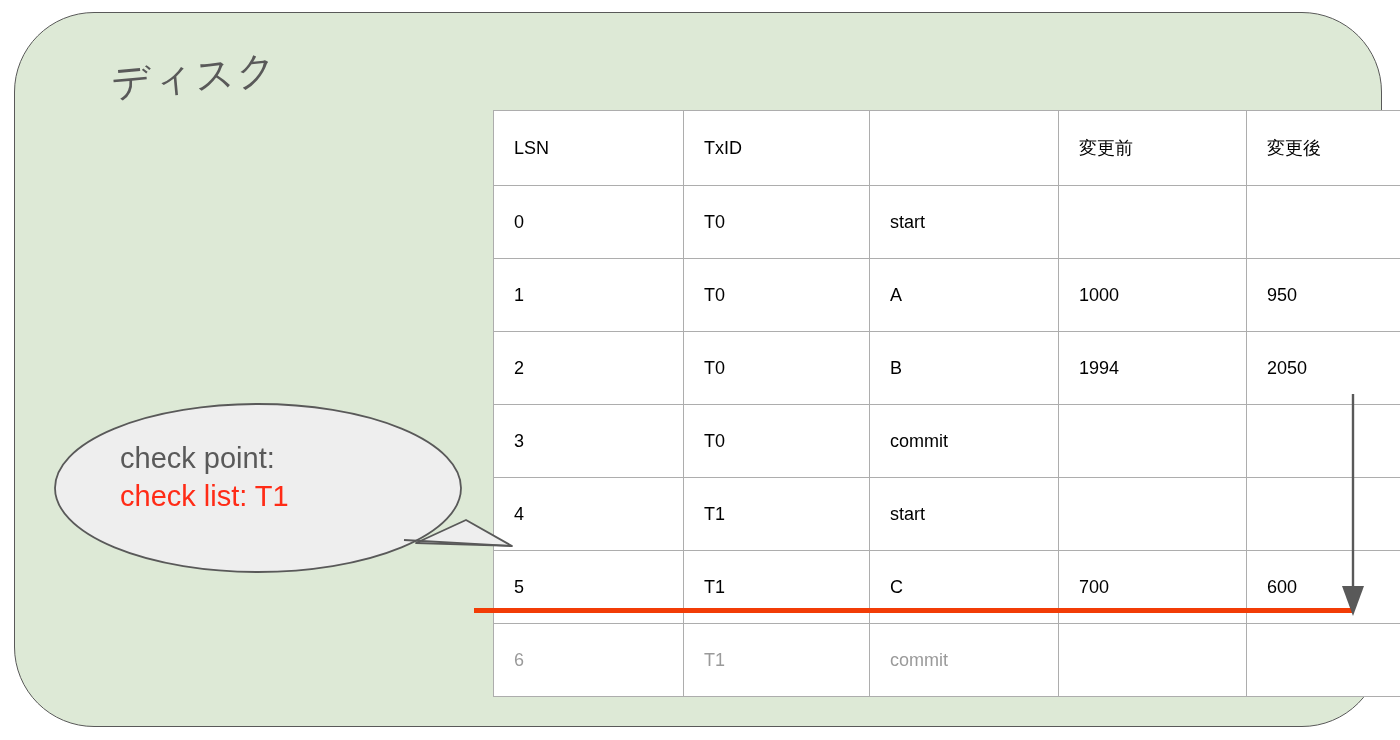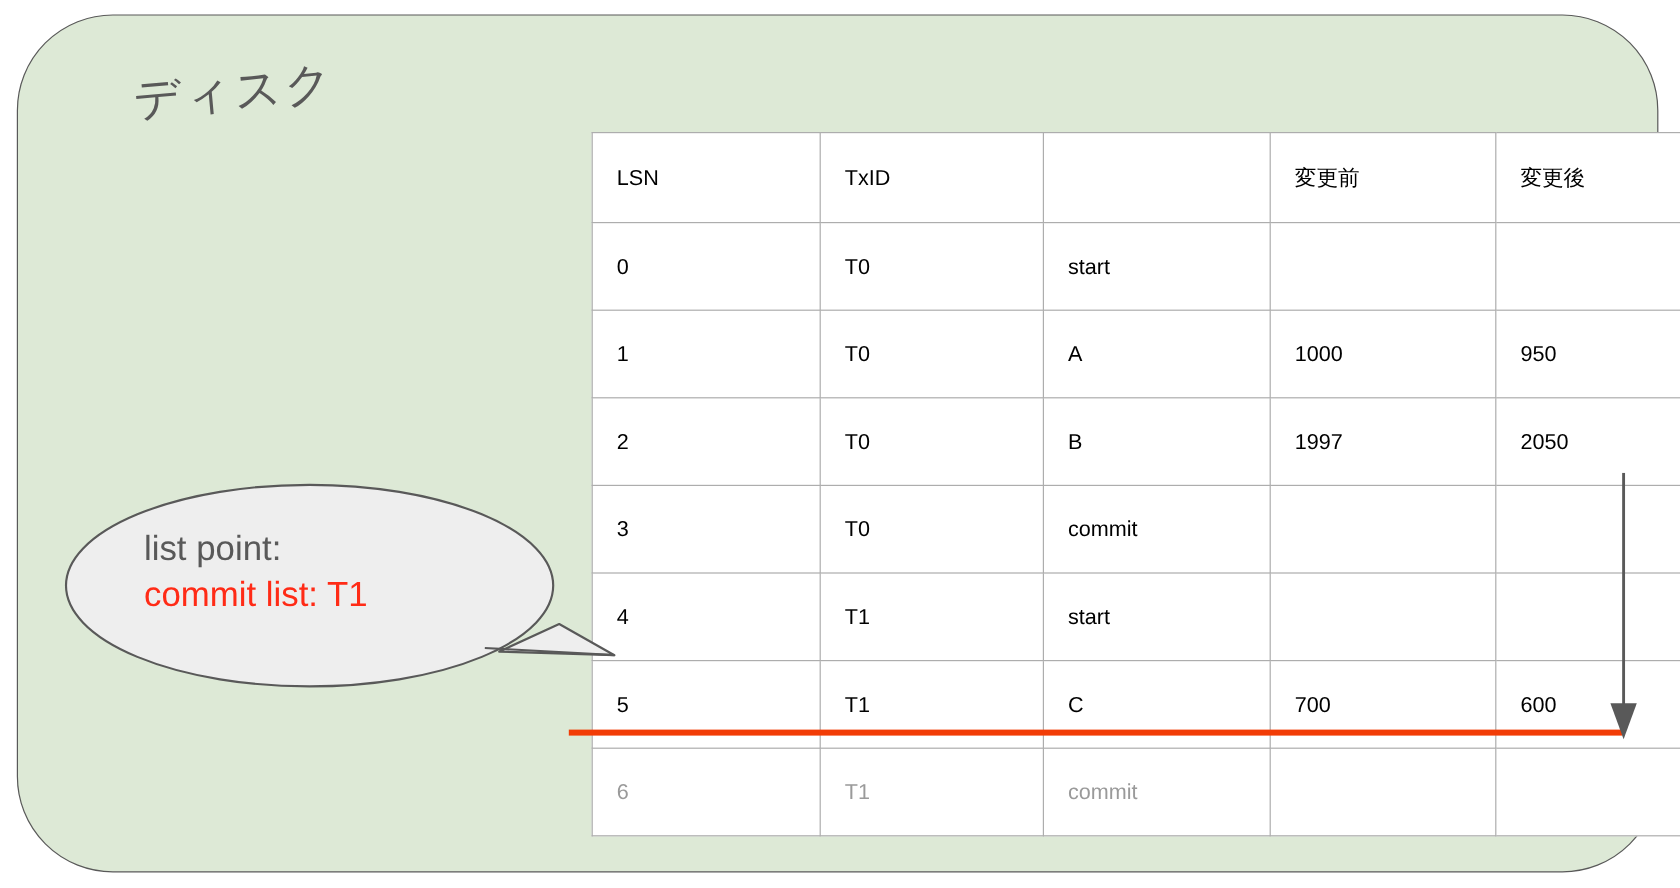--- a/index.html
+++ b/index.html
@@ -149,21 +149,21 @@
             <td style="width: 169px;">1</td>
             <td style="width: 165px;">T0</td>
             <td style="width: 168px;">A</td>
             <td style="width: 167px; margin-top: 40px;">1000</td>
             <td style="width: 167px;">950</td>
           </tr>
           <tr class="data-row">
             <td style="width: 169px;">2</td>
             <td style="width: 165px;">T0</td>
             <td style="width: 168px;">B</td>
-            <td style="width: 167px;">1997</td>
+            <td style="width: 167px;">1994</td>
             <td style="width: 167px;">2050</td>
           </tr>
           <tr class="data-row">
             <td style="width: 169px;">3</td>
             <td style="width: 165px;">T0</td>
             <td style="width: 168px;">commit</td>
             <td style="width: 167px;"></td>
             <td style="width: 167px;"></td>
           </tr>
           <tr class="data-row">
@@ -198,17 +198,17 @@
     <polygon points="22,222 11,192 33,192" fill="#595959"></polygon>
   </svg>
 
   <svg id="callout" viewBox="0 0 470 200" xmlns="http://www.w3.org/2000/svg">
     <path d="M 420 120 L 466 146 L 370 143 Z" fill="#eeeeee" stroke="#595959" stroke-width="1.8" stroke-linejoin="round"></path>
     <ellipse cx="212" cy="88" rx="203" ry="84" fill="#eeeeee" stroke="#595959" stroke-width="1.8"></ellipse>
     <path d="M 358 140 L 466 146" fill="none" stroke="#595959" stroke-width="1.8"></path>
   </svg>
 
   <div id="callout-text">
-    <div id="callout-line1">list point:</div>
-    <div id="callout-line2">commit list: T1</div>
+    <div id="callout-line1">check point:</div>
+    <div id="callout-line2">check list: T1</div>
   </div>
 
 </div>
 
 </body></html>

